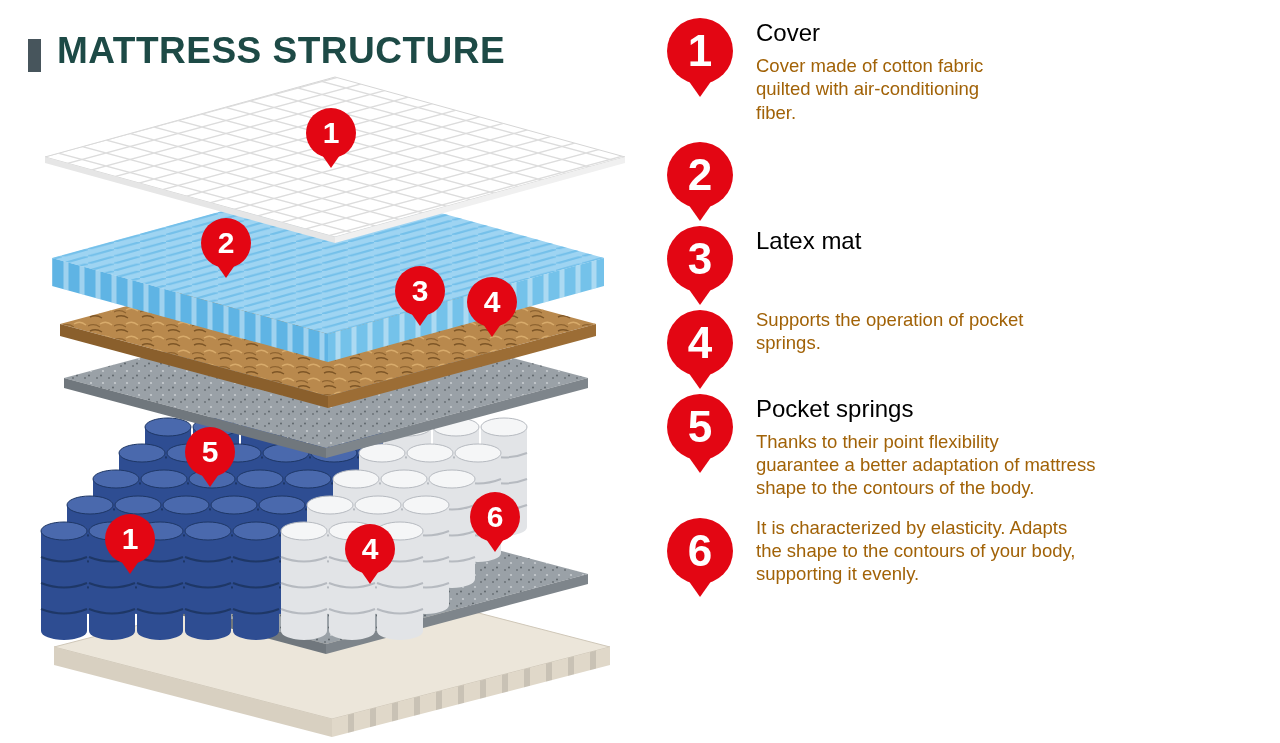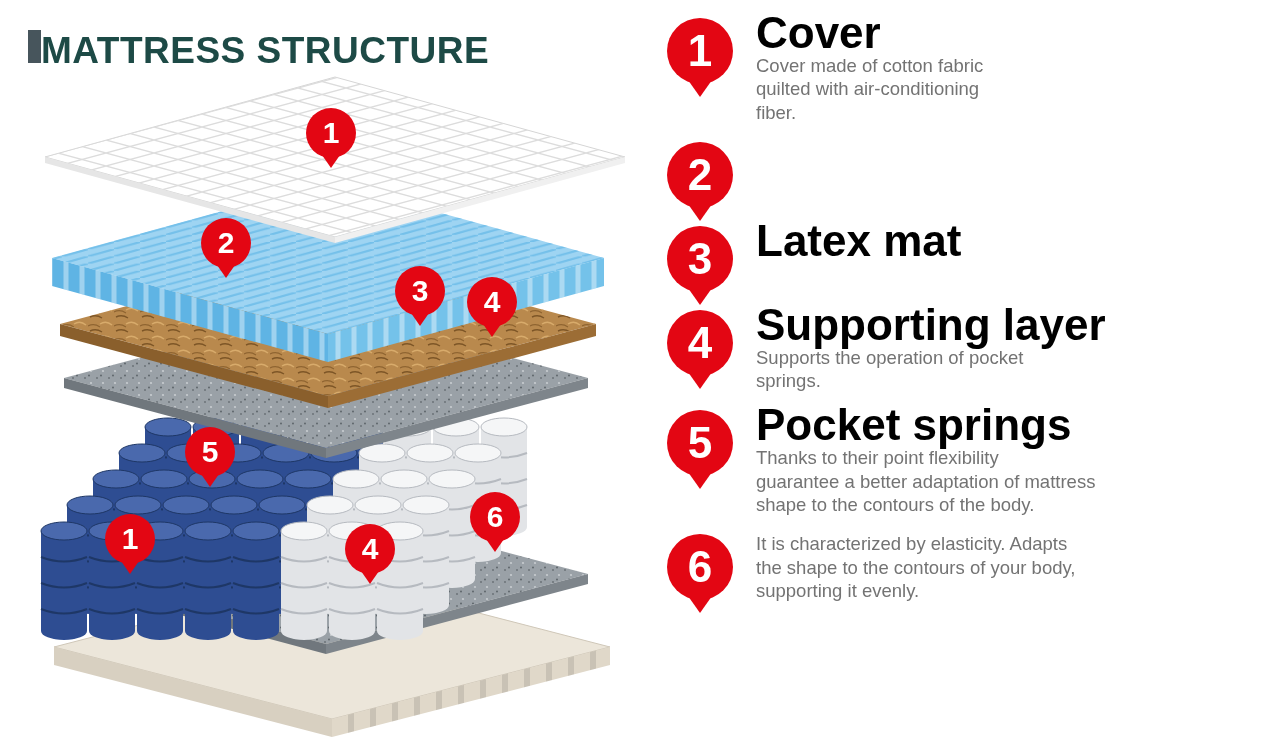--- a/index.html
+++ b/index.html
@@ -8,21 +8,21 @@
     --coco-top:#b9894d; --coco-side:#8a5f2c; --coco-side2:#9c6d35;
     --felt-top:#9aa1a7; --felt-side:#70777d; --felt-side2:#7e858b;
     --spring-blue:#2e4d92; --spring-blue-top:#4a69ad;
     --spring-white:#e2e4e7; --spring-white-top:#f5f6f7;
     --base-top:#ece6da; --base-side:#d8d0c1; --base-side2:#e0d8c9;
   }
   *{box-sizing:border-box;margin:0;padding:0}
   body{font-family:"Liberation Sans",sans-serif;background:#fff}
   .page{position:relative;width:1280px;height:743px;background:#fff;overflow:hidden}
 
-  .title-wrap{position:absolute;left:28px;top:30px;display:flex;align-items:flex-start;gap:0}
+  .title-wrap{position:absolute;left:28px;top:30px;display:flex;align-items:flex-end;gap:16px}
   .title-bar{width:13px;height:33px;background:var(--bar)}
   .page-title{font-size:37px;font-weight:bold;color:var(--teal);letter-spacing:.5px}
 
   .diagram-svg{position:absolute;left:10px;top:62px}
 
   
   .cover-top{fill:#ffffff;stroke:#d5d5d5;stroke-width:1}
   .cover-sideL{fill:#e6e6e6}.cover-sideR{fill:#f0f0f0}
   .foam-top{fill:var(--foam-top)}.foam-sideL{fill:var(--foam-side)}.foam-sideR{fill:var(--foam-side2)}
   .coco-top{fill:var(--coco-top)}.coco-sideL{fill:var(--coco-side)}.coco-sideR{fill:var(--coco-side2)}
@@ -45,22 +45,22 @@
 
   
   .legend{position:absolute;left:664px;top:4px;width:610px;padding-top:12px}
   .legend-row{display:flex;gap:20px;margin-bottom:16px}
   .balloon-wrap{width:72px;flex-shrink:0;display:flex;justify-content:center;padding-top:2px}
   .balloon{position:relative;width:66px;height:66px;background:var(--red);border-radius:50%;
     color:#fff;display:flex;align-items:center;justify-content:center;font-size:44px;font-weight:bold}
   .balloon::after{content:"";position:absolute;top:62px;left:50%;transform:translateX(-50%);
     border:12px solid transparent;border-top:17px solid var(--red);border-bottom:0}
   .legend-text{padding-top:0}
-  .legend-heading{font-size:44px;font-weight:bold;color:#000;line-height:34px;margin-bottom:4px}
-  .legend-desc{font-size:18.5px;line-height:23.3px;color:#737373;white-space:pre-line}
+  .legend-heading{font-size:24px;font-weight:normal;color:#000;line-height:34px;margin-bottom:4px}
+  .legend-desc{font-size:18.5px;line-height:23.3px;color:#a16207;white-space:pre-line}
 </style>
 </head>
 <body>
 
 <div class="page">
 
   <div class="title-wrap">
     <span class="title-bar"></span>
     <span class="page-title">MATTRESS STRUCTURE</span>
   </div>
@@ -249,21 +249,20 @@
       </div>
     </div>
 
     <div class="legend-row">
       <div class="balloon-wrap">
         <div class="balloon">
             <span>4</span>
           </div>
       </div>
       <div class="legend-text">
-        <div class="legend-heading">Supporting layer</div>
         <div class="legend-desc">Supports the operation of pocket
 springs.</div>
       </div>
     </div>
 
     <div class="legend-row">
       <div class="balloon-wrap">
         <div class="balloon">
             <span>5</span>
           </div>

